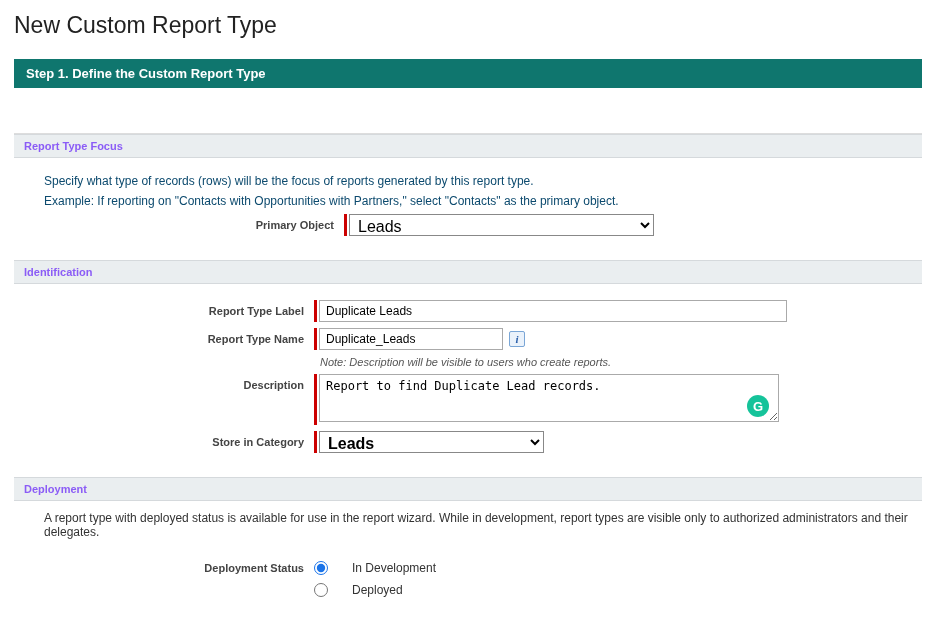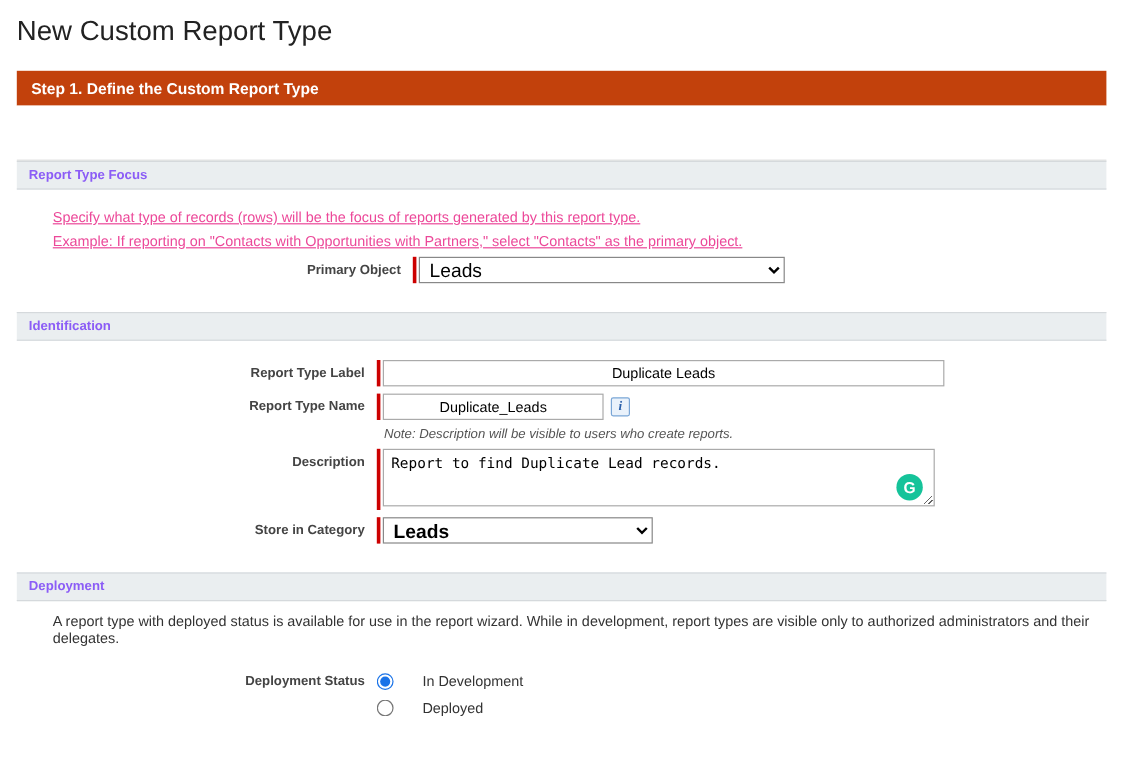--- a/index.html
+++ b/index.html
@@ -11,21 +11,21 @@
       padding: 8px 14px;
     }
     .page-title {
       font-size: 23px;
       font-weight: normal;
       color: #222;
       margin-bottom: 20px;
       margin-top: 4px;
     }
     .step-header {
-      background: #c2410c;
+      background: #0f766e;
       color: #fff;
       font-size: 13px;
       font-weight: bold;
       padding: 7px 12px;
     }
     .blank-bar {
       background: #fff;
       border-bottom: 1px solid #ddd;
       height: 46px;
     }
@@ -36,23 +36,22 @@
       color: #8b5cf6;
       padding: 5px 10px;
       border-top: 1px solid #d5d9dc;
       border-bottom: 1px solid #d5d9dc;
     }
     .section-body {
       padding: 10px 30px 18px 30px;
     }
     .help-text {
       font-size: 12px;
-      color: #ec4899;
+      color: #0c4a6e;
       margin: 6px 0;
-      text-decoration: underline;
     }
     .form-row {
       display: flex;
       align-items: flex-start;
       margin: 6px 0;
     }
     .form-label {
       width: 300px;
       text-align: right;
       font-size: 11px;
@@ -85,21 +84,20 @@
       background: #fff;
       height: 22px;
     }
     select.wide { width: 305px; }
     select.med { width: 225px; font-weight: bold; }
     input[type="text"] {
       font-size: 12px;
       padding: 3px 6px;
       border: 1px solid #aaa;
       height: 22px;
-      text-align: center;
     }
     input.wide { width: 468px; }
     input.med { width: 184px; }
     textarea {
       font-size: 12px;
       padding: 4px 6px;
       border: 1px solid #aaa;
       width: 460px;
       height: 48px;
       resize: both;

